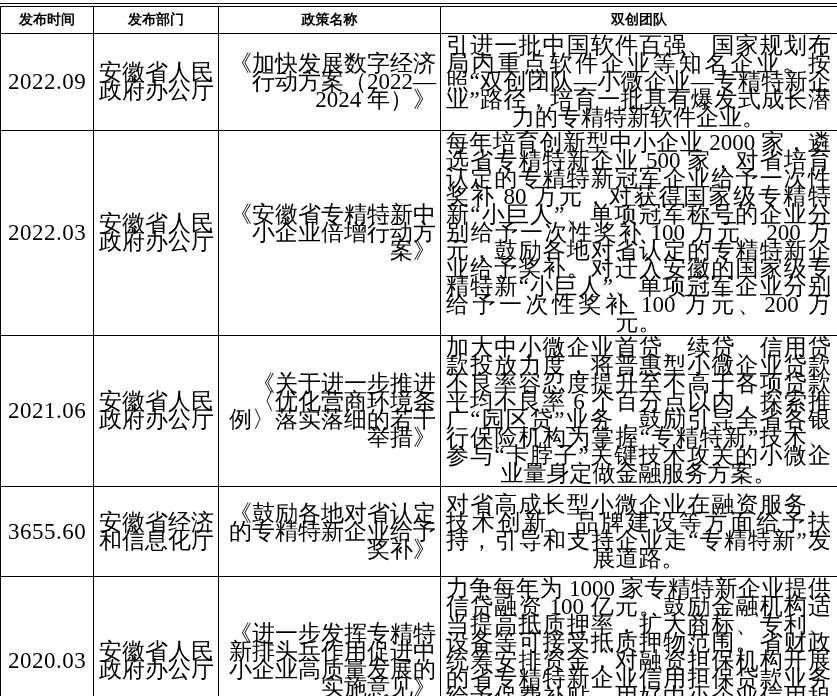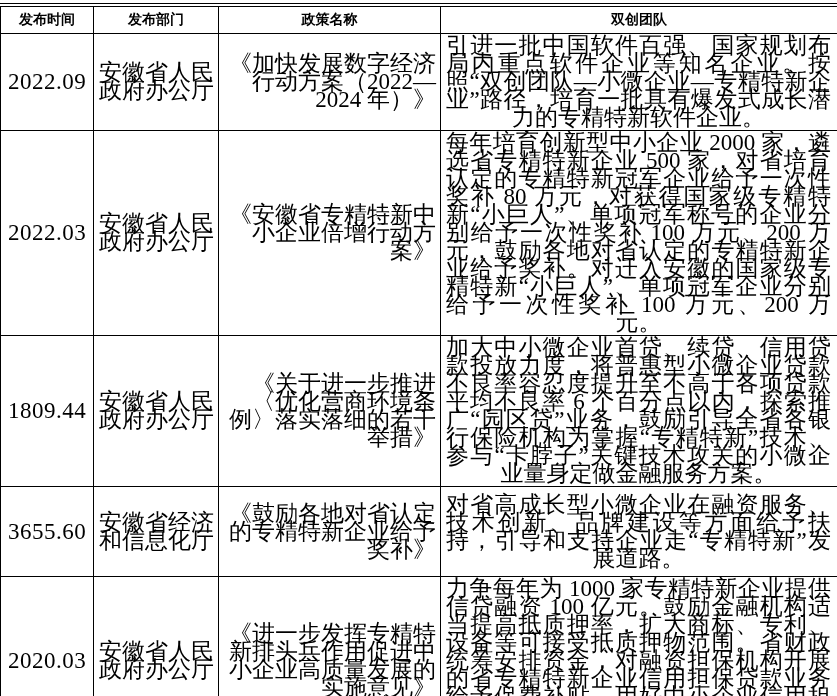--- a/index.html
+++ b/index.html
@@ -88,21 +88,21 @@
         <td class="cell-policy">《加快发展数字经济行动方案（2022—2024 年）》</td>
         <td class="cell-main">引进一批中国软件百强、国家规划布局内重点软件企业等知名企业。按照“双创团队—小微企业—专精特新企业”路径，培育一批具有爆发式成长潜力的专精特新软件企业。</td>
       </tr>
       <tr class="r1">
         <td class="cell-date">2022.03</td>
         <td class="cell-dept">安徽省人民政府办公厅</td>
         <td class="cell-policy">《安徽省专精特新中小企业倍增行动方案》</td>
         <td class="cell-main">每年培育创新型中小企业 2000 家，遴选省专精特新企业 500 家，对省培育认定的专精特新冠军企业给予一次性奖补 80 万元，对获得国家级专精特新“小巨人”、单项冠军称号的企业分别给予一次性奖补 100 万元、200 万元，鼓励各地对省认定的专精特新企业给予奖补。对迁入安徽的国家级专精特新“小巨人”、单项冠军企业分别给予一次性奖补 100 万元、200 万元。</td>
       </tr>
       <tr class="r2">
-        <td class="cell-date">1809.44</td>
+        <td class="cell-date">2021.06</td>
         <td class="cell-dept">安徽省人民政府办公厅</td>
         <td class="cell-policy">《关于进一步推进〈优化营商环境条例〉落实落细的若干举措》</td>
         <td class="cell-main">加大中小微企业首贷、续贷、信用贷款投放力度，将普惠型小微企业贷款不良率容忍度提升至不高于各项贷款平均不良率 6 个百分点以内，探索推广“园区贷”业务，鼓励引导全省各银行保险机构为掌握“专精特新”技术、参与“卡脖子”关键技术攻关的小微企业量身定做金融服务方案。</td>
       </tr>
       <tr class="r3">
         <td class="cell-date">3655.60</td>
         <td class="cell-dept">安徽省经济和信息化厅</td>
         <td class="cell-policy">《鼓励各地对省认定的专精特新企业给予奖补》</td>
         <td class="cell-main">对省高成长型小微企业在融资服务、技术创新、品牌建设等方面给予扶持，引导和支持企业走“专精特新”发展道路。</td>
       </tr>

